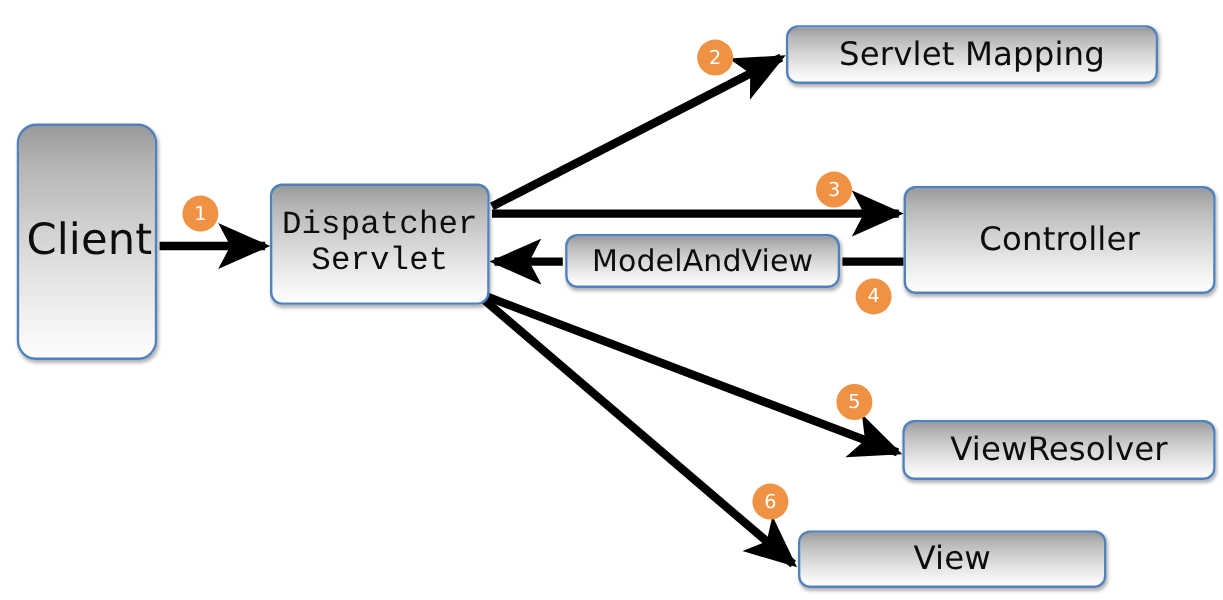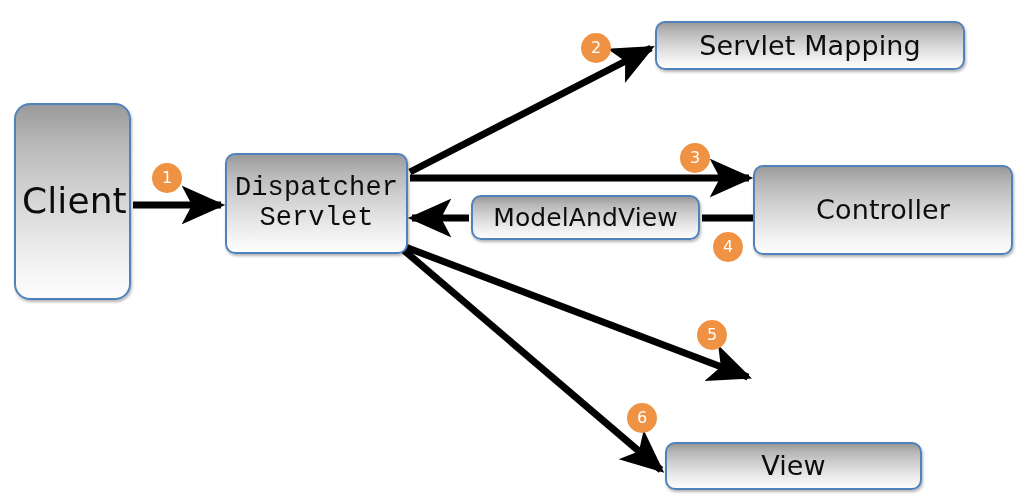--- a/index.html
+++ b/index.html
@@ -100,28 +100,31 @@
 
   <div class="node" style="left: 225px; top: 153px; width: 183px; height: 101px; font-size: 27px; font-family: Liberation Mono, monospace;">
     <span class="node-label">Dispatcher
 Servlet</span>
   </div>
 
   <div class="node" style="left: 655px; top: 21px; width: 310px; height: 49px; font-size: 27px;">
     <span class="node-label">Servlet Mapping</span>
   </div>
 
-  <div class="node" style="left: 753px; top: 165px; width: 260px; height: 90px; font-size: 27px;">
+  <div class="node" style="left: 753px; top: 155px; width: 260px; height: 90px; font-size: 27px;">
     <span class="node-label">Controller</span>
   </div>
 
   <div class="node" style="left: 471px; top: 195px; width: 229px; height: 45px; font-size: 25px;">
     <span class="node-label">ModelAndView</span>
   </div>
 
+  <div class="node" style="left: 752px; top: 350px; width: 261px; height: 50px; font-size: 27px;">
+    <span class="node-label">ViewResolver</span>
+  </div>
 
   <div class="node" style="left: 665px; top: 442px; width: 257px; height: 48px; font-size: 27px; justify-content: flex-end;">
     <span class="node-label">View</span>
   </div>
 
   <div class="badge" style="left: 152px; top: 163px;">
     <span>1</span>
   </div>
   <div class="badge" style="left: 581px; top: 33px;">
     <span>2</span>

